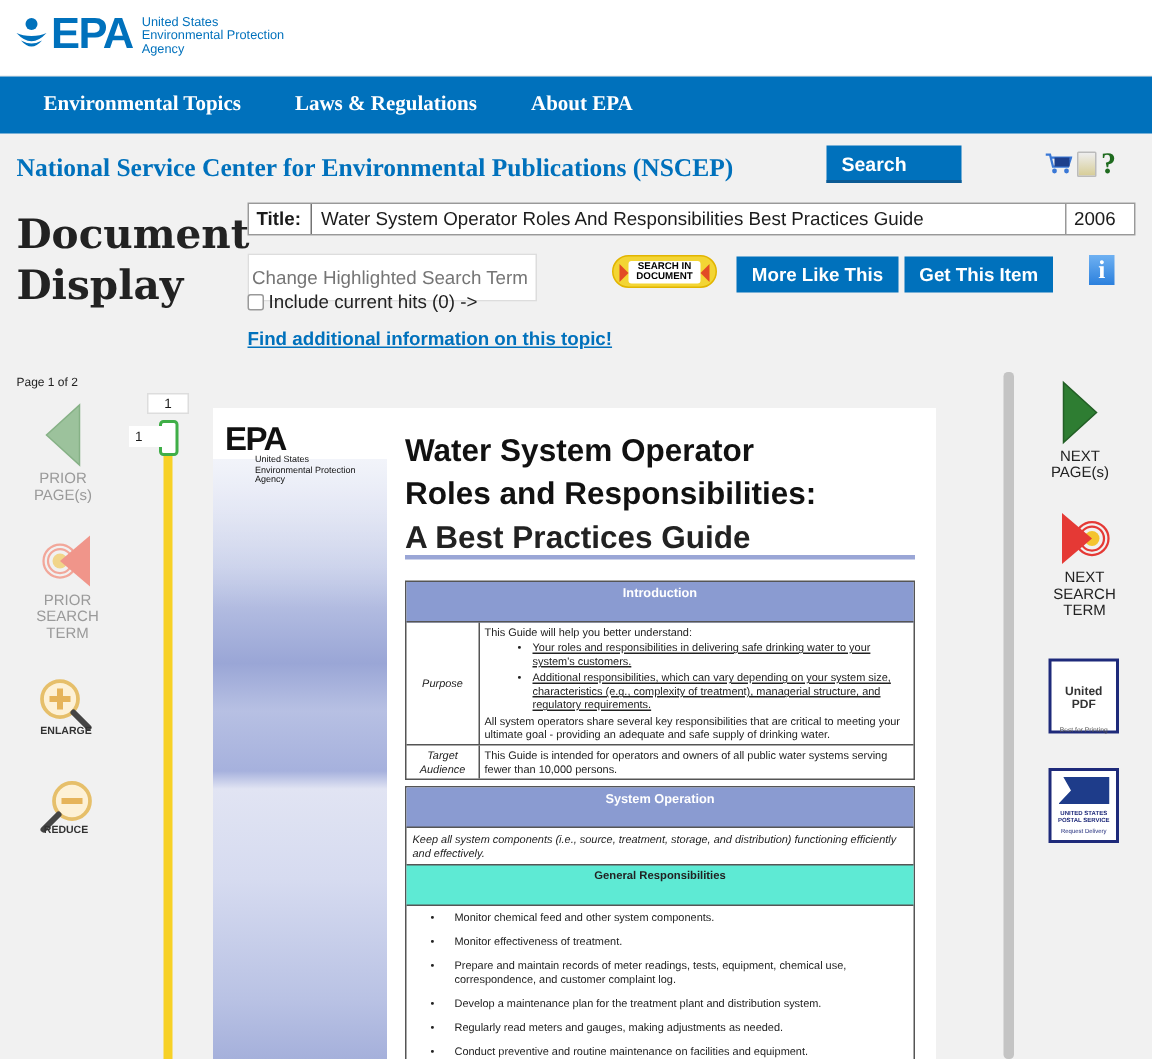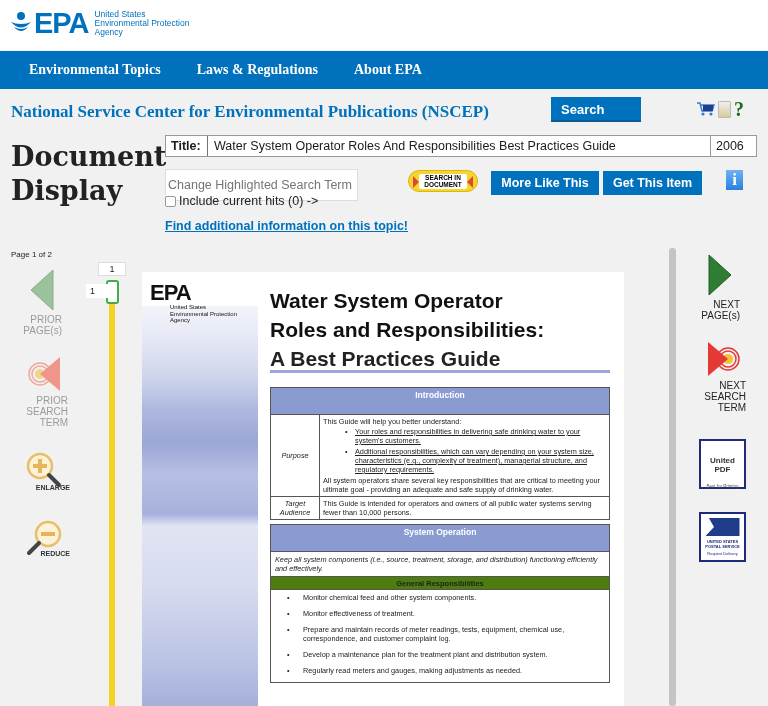--- a/index.html
+++ b/index.html
@@ -44,21 +44,21 @@
   .sid-arrow-l { left: 4px; border-left: 6px solid #e24a25; }
   .sid-arrow-r { right: 4px; border-right: 6px solid #e24a25; }
 
   .blue-btn { position: absolute; top: 171px; height: 24px; background: #0071bc; color: #fff; font-weight: bold; font-size: 12.5px; text-align: center; line-height: 24px; cursor: pointer; }
   .more-btn { left: 491px; width: 108px; }
   .get-btn { left: 603px; width: 99px; }
   .info-icon { position: absolute; left: 726px; top: 170px; width: 17px; height: 20px; background: linear-gradient(#6fb1f2, #2b80dd); color: #fff; font-family: "Liberation Serif", serif; font-weight: bold; font-size: 17px; text-align: center; line-height: 20px; }
 
   
   .page-of { position: absolute; left: 11px; top: 250px; font-size: 8px; color: #222; }
-  .nav-tool { position: absolute; text-align: right; font-size: 10px; line-height: 11px; cursor: pointer; }
+  .nav-tool { position: absolute; text-align: center; font-size: 10px; line-height: 11px; cursor: pointer; }
   .prior-page { left: 22px; top: 268px; width: 40px; color: #9a9a9a; }
   .prior-term { left: 22px; top: 355px; width: 46px; color: #9a9a9a; }
   .enlarge { left: 18px; top: 452px; width: 52px; font-weight: bold; font-size: 7px; color: #333; }
   .reduce { left: 18px; top: 520px; width: 52px; font-weight: bold; font-size: 7px; color: #333; }
   .next-page { left: 700px; top: 253px; width: 40px; color: #222; }
   .next-term { left: 700px; top: 340px; width: 46px; color: #222; }
 
   .slider-top-box { position: absolute; left: 98px; top: 262px; width: 28px; height: 14px; background: #fff; border: 1px solid #ddd; font-size: 9px; text-align: center; line-height: 12px; }
   .slider-track { position: absolute; left: 109px; top: 300px; width: 6px; height: 406px; background: #f7d126; }
   .slider-thumb { position: absolute; left: 106px; top: 280px; width: 13px; height: 24px; background: #fff; border: 2px solid #3fae47; border-radius: 3px; }
@@ -83,21 +83,21 @@
       linear-gradient(180deg, #dfe3f3 0%, #c3cbe8 18%, #9aa6d6 34%, #b7c0e3 42%, #a6b1dd 52%, #e1e4f3 55%, #d6dbf0 70%, #b9c2e4 90%, #a5b0db 100%); }
   .doc-epa { position: absolute; left: 8px; top: 10px; }
   .doc-epa-mark { font-size: 22px; font-weight: bold; color: #111; letter-spacing: -1px; line-height: 22px; }
   .doc-epa-sub { font-size: 6px; line-height: 6.5px; color: #111; padding-left: 20px; }
   .doc-title { position: absolute; left: 128px; top: 14px; font-weight: bold; font-size: 21px; line-height: 29px; color: #111; }
   .doc-title .sub { color: #222; }
   .doc-rule { position: absolute; left: 128px; top: 98px; width: 340px; height: 3px; background: #9aa6d6; }
 
   .sec { position: absolute; left: 128px; width: 340px; border: 1px solid #555; font-size: 7.3px; line-height: 9px; color: #222; }
   .sec-head { background: #8a9bd1; color: #fff; font-weight: bold; text-align: center; font-size: 8.5px; height: 27px; line-height: 14px; border-bottom: 1px solid #555; }
-  .sub-head { background: #4d7c0f; color: #222; font-weight: bold; text-align: center; font-size: 7.5px; height: 14px; line-height: 14px; border-top: 1px solid #555; border-bottom: 1px solid #555; }
+  .sub-head { background: #5eead4; color: #222; font-weight: bold; text-align: center; font-size: 7.5px; height: 28px; line-height: 14px; border-top: 1px solid #555; border-bottom: 1px solid #555; }
   .intro { top: 115px; }
   .row { display: flex; }
   .row-label { width: 49px; border-right: 1px solid #555; font-style: italic; text-align: center; display: flex; align-items: center; justify-content: center; padding: 2px; }
   .row-body { flex: 1; padding: 2px 3px; }
   .row + .row { border-top: 1px solid #555; }
   .row-body ul { list-style: none; padding-left: 10px; margin: 1px 12px; text-decoration: underline; }
   .row-body li { position: relative; padding-left: 10px; margin-bottom: 2px; }
   .row-body li::before { content: "•"; position: absolute; left: 0; }
   .sysop { top: 252px; }
   .sysop-desc { padding: 3px 4px; font-style: italic; }
@@ -294,15 +294,16 @@
   <div class="sec sysop">
     <div class="sec-head">System Operation</div>
     <div class="sysop-desc">Keep all system components (i.e., source, treatment, storage, and distribution) functioning efficiently and effectively.</div>
     <div class="sub-head">General Responsibilities</div>
     <ul class="resp-list">
       <li>Monitor chemical feed and other system components.</li>
       <li>Monitor effectiveness of treatment.</li>
       <li>Prepare and maintain records of meter readings, tests, equipment, chemical use, correspondence, and customer complaint log.</li>
       <li>Develop a maintenance plan for the treatment plant and distribution system.</li>
       <li>Regularly read meters and gauges, making adjustments as needed.</li>
+      <li>Conduct preventive and routine maintenance on facilities and equipment.</li>
     </ul>
   </div>
 </div>
 
 </body></html>

